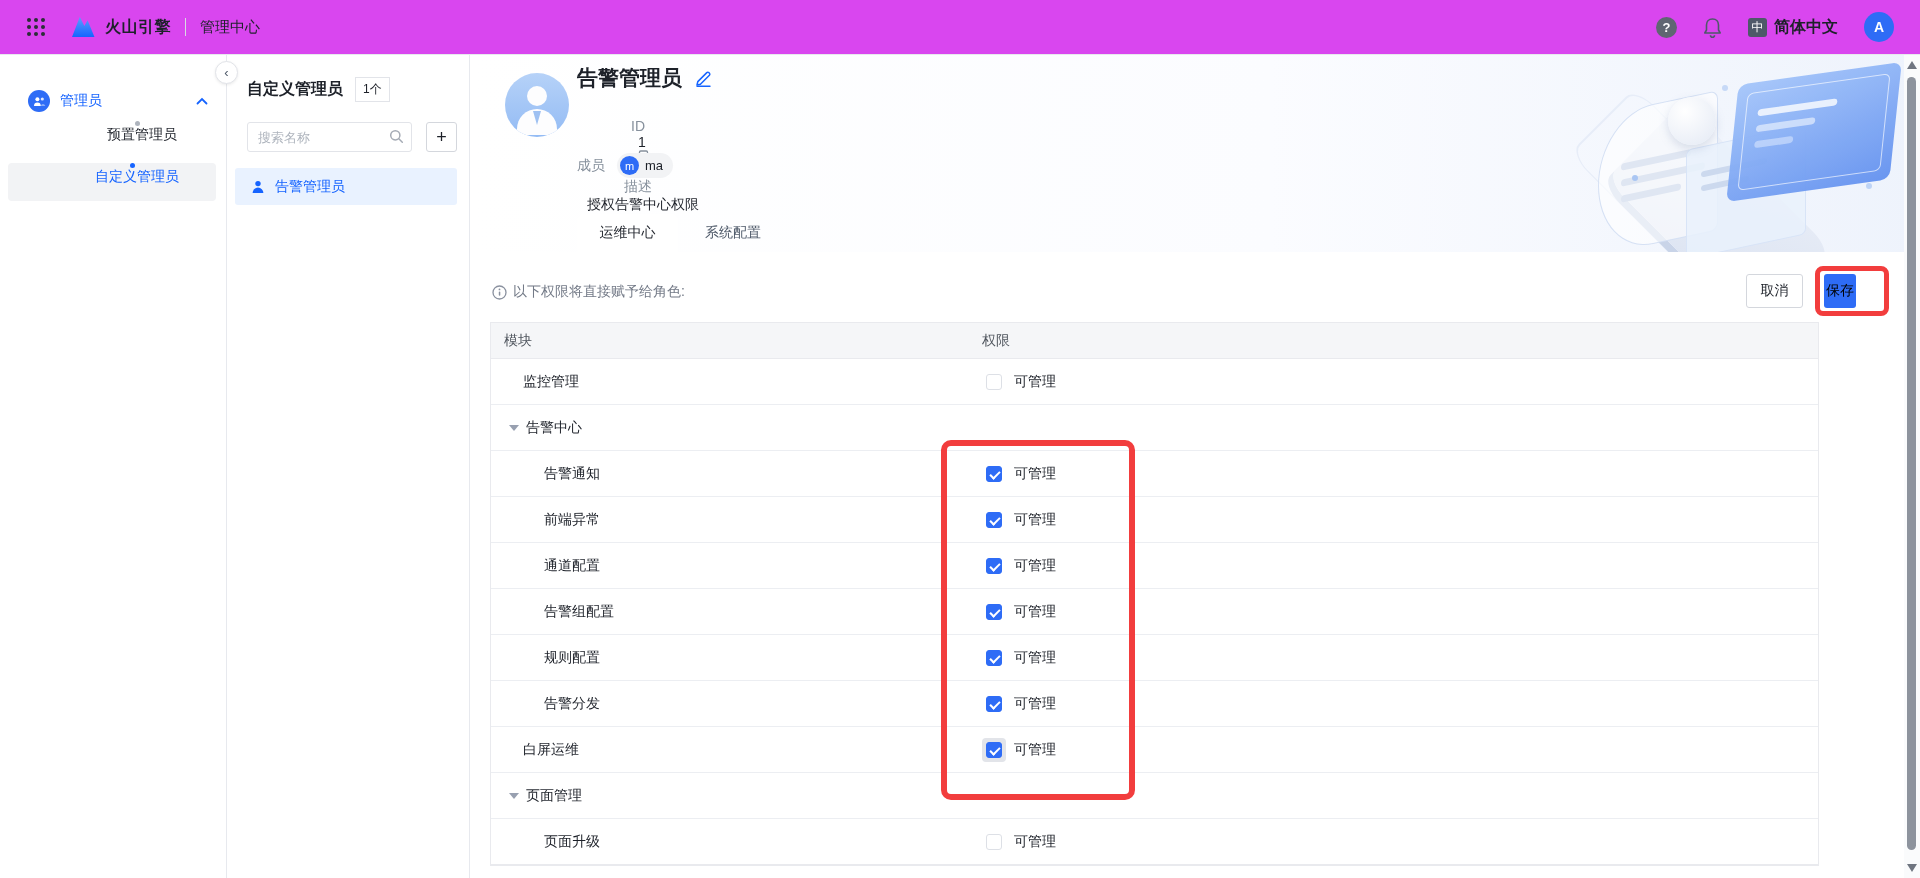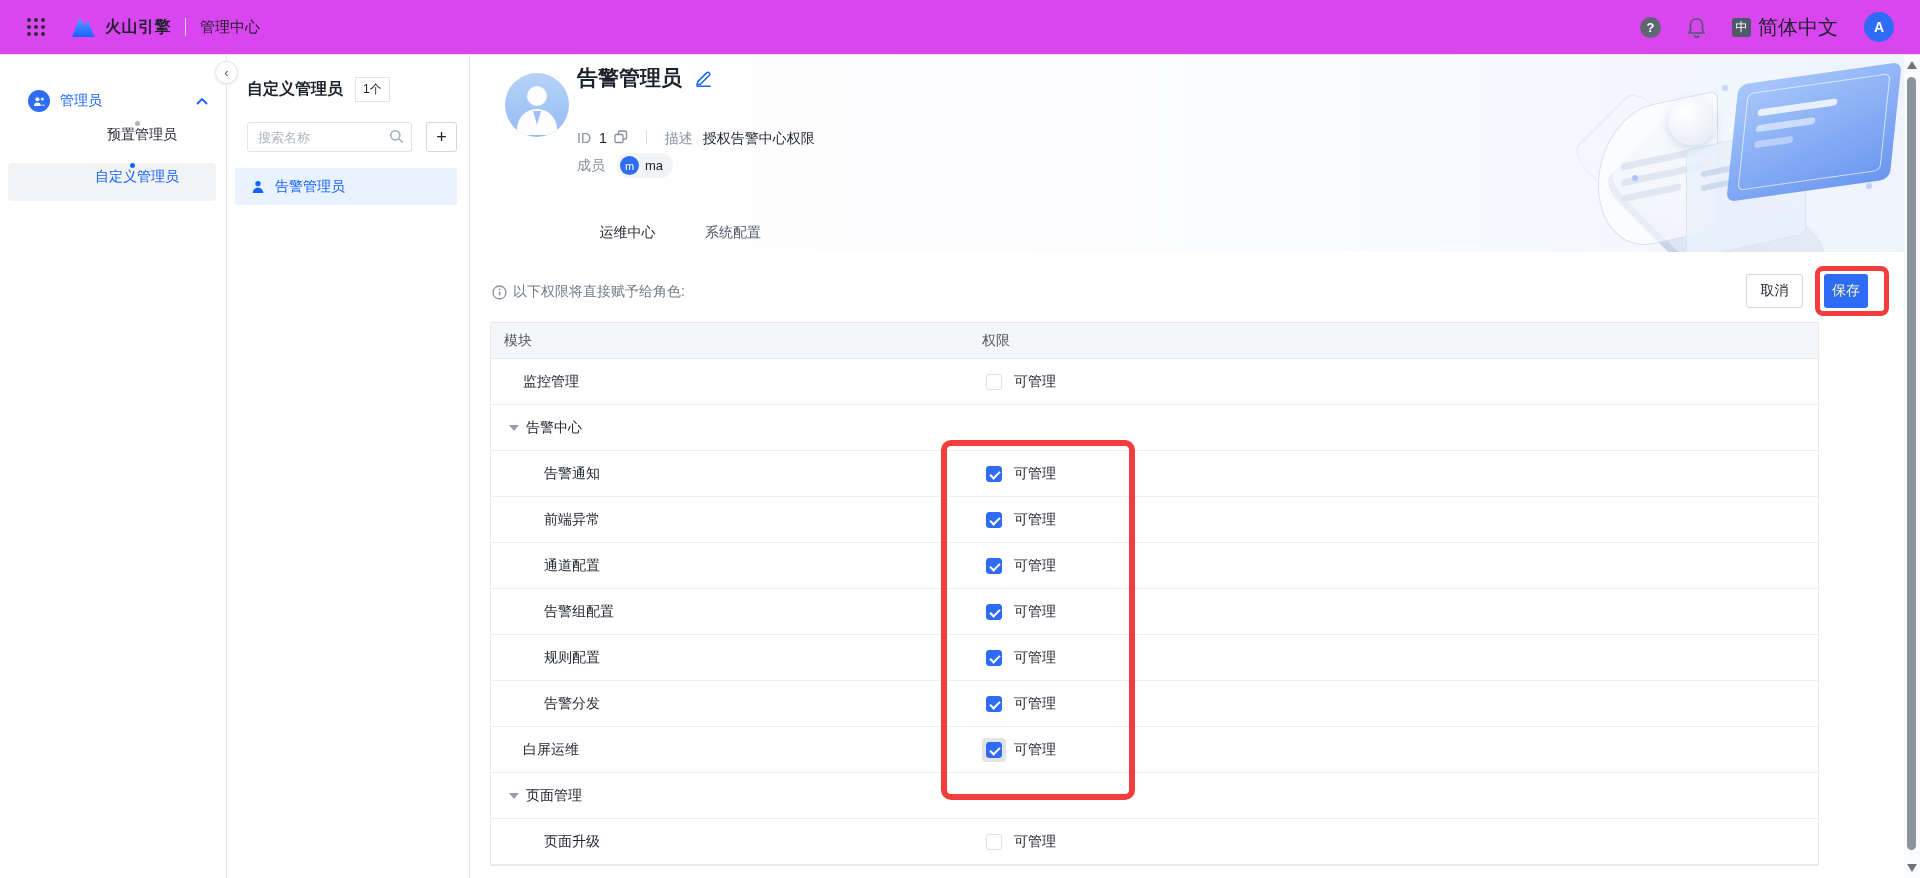--- a/index.html
+++ b/index.html
@@ -15,21 +15,21 @@
   .logo { width:26px; height:22px; margin-left:25px; }
   .brand { font-size:16px; font-weight:600; margin-left:9px; letter-spacing:.5px; }
   .tb-sep { width:1px; height:18px; background:#d8dbe1; margin:0 14px; }
   .app-title { font-size:15px; color:#1d2129; }
   .tb-right { margin-left:auto; display:flex; align-items:center; gap:26px; margin-right:26px; }
   .help-icon { width:21px; height:21px; border-radius:50%; background:#5f6672; color:#fff;
     font-size:13px; font-weight:700; display:flex; align-items:center; justify-content:center; cursor:pointer; }
   .lang { display:flex; align-items:center; gap:7px; cursor:pointer; }
   .lang-glyph { width:19px; height:19px; background:#4e5969; color:#fff; border-radius:3px;
     font-size:12px; display:flex; align-items:center; justify-content:center; }
-  .lang-label { font-size:20px; }
+  .lang-label { font-size:16px;font-weight:bold; }
   .avatar-a { width:30px; height:30px; border-radius:50%; background:#2e6cf6; color:#fff;
     font-size:14px; font-weight:600; display:flex; align-items:center; justify-content:center; cursor:pointer; }
 
   
   #sidebar { position:absolute; left:0; top:55px; width:227px; height:823px; background:#fff;
     border-right:1px solid #e7e9ee; }
   .side-group { display:flex; align-items:center; height:40px; margin-top:26px; padding:0 18px 0 28px; cursor:pointer; }
   .side-group-icon { width:22px; height:22px; border-radius:50%; background:#2e6cf6;
     display:flex; align-items:center; justify-content:center; }
   .side-group-label { color:#1664ff; font-size:14px; font-weight:500; margin-left:10px; flex:1; }
@@ -67,21 +67,21 @@
     background:linear-gradient(90deg,#ffffff 0%, #fbfcff 55%, #eef3fc 100%); overflow:hidden; }
   .big-avatar { position:absolute; left:35px; top:18px; width:64px; height:64px; border-radius:50%;
     background:linear-gradient(180deg,#b6d2f8,#93bbf4); overflow:hidden; }
   .big-avatar .head { position:absolute; left:22px; top:13px; width:20px; height:20px; border-radius:50%; background:#fdfdfe; }
   .big-avatar .body { position:absolute; left:12px; top:36px; width:40px; height:26px;
     border-radius:20px 20px 0 0; background:#fdfdfe; }
   .big-avatar .tie { position:absolute; left:28px; top:38px; width:8px; height:14px; background:#9fc1f2;
     clip-path:polygon(0 0,100% 0,50% 100%); }
   .title-row { position:absolute; left:107px; top:9px; display:flex; align-items:center; gap:13px; }
   .detail-title { font-size:21px; font-weight:600; }
-  .meta-row { position:absolute; left:107px; top:75px; display:flex; font-size:14px; }
+  .meta-row { position:absolute; left:107px; top:63px; display:flex; align-items:center; font-size:14px;flex-direction:column; }
   .meta-gray { color:#86909c; }
   .meta-val { color:#1d2129; }
   .meta-div { width:1px; height:14px; background:#d8dbe1; margin:0 18px; }
   .copy-icon { margin-left:7px; display:flex; cursor:pointer; }
   .member-row { position:absolute; left:107px; top:98px; display:flex; align-items:center; font-size:14px; }
   .member-pill { display:flex; align-items:center; background:#f2f3f5; border-radius:13px;
     height:25px; padding:0 10px 0 3px; margin-left:12px; gap:6px; }
   .m-circle { width:19px; height:19px; border-radius:50%; background:#2e6cf6; color:#fff; font-size:11px;
     display:flex; align-items:center; justify-content:center; }
   .m-name { font-size:13px; color:#1d2129; }
@@ -116,21 +116,21 @@
   .sphere { position:absolute; left:132px; top:42px; width:48px; height:48px; border-radius:50%;
     background:radial-gradient(circle at 35% 30%, #ffffff, #e3e9f4); box-shadow:0 4px 10px rgba(120,140,180,.25); }
   .dotb { position:absolute; width:6px; height:6px; border-radius:50%; background:#aac6f3; }
 
   
   .hint-row { position:absolute; left:22px; top:228px; display:flex; align-items:center; gap:6px;
     color:#737a87; font-size:14px; }
   .btn { position:absolute; top:219px; height:34px; border-radius:3px; font-size:14px;
     display:flex; align-items:center; justify-content:center; cursor:pointer; }
   .btn-cancel { left:1276px; width:57px; background:#fff; border:1px solid #d4d7dd; color:#1d2129; }
-  .btn-save { left:1354px; width:44px; background:#2e6cf6; color:#fef9c3; border:none; }
+  .btn-save { left:1354px; width:32px; background:#2e6cf6; color:#000000; border:none; }
 
   
   #ptable { position:absolute; left:20px; top:267px; width:1329px; border:1px solid #e9eaee; }
   .thead { display:flex; height:36px; background:#f5f6f8; border-bottom:1px solid #e9eaee;
     align-items:center; font-size:14px; color:#50565e; }
   .thead .c1 { width:491px; padding-left:13px; }
   .trow { display:flex; height:46px; align-items:center; border-bottom:1px solid #eceef2;
     font-size:14px; background:#fff; }
   .trow:last-child { border-bottom:1px solid #e9eaee; }
   .cell-module { width:491px; display:flex; align-items:center; }

